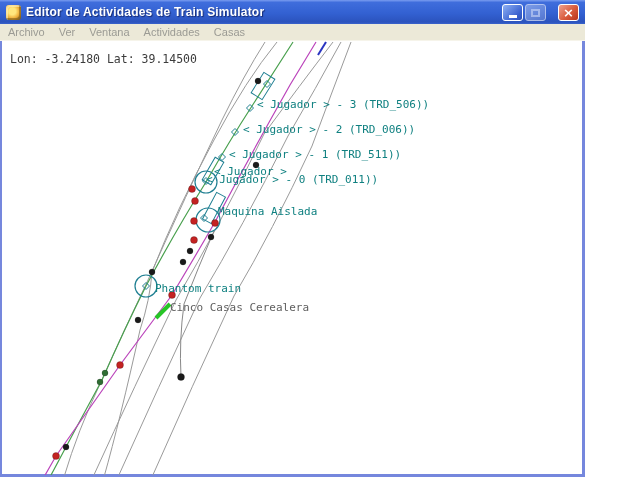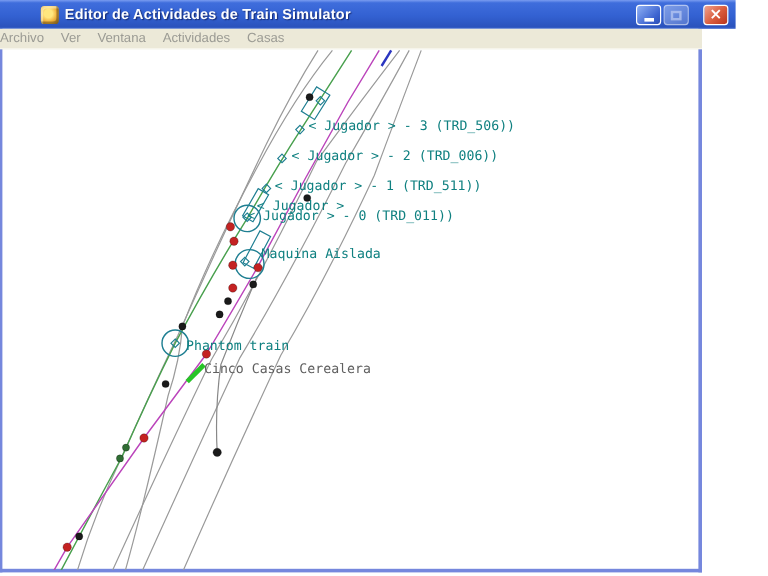--- a/index.html
+++ b/index.html
@@ -8,21 +8,21 @@
     background:#ffffff;font-family:"Liberation Sans",sans-serif;
   }
   .window{
     position:absolute;left:0;top:0;width:585px;height:477px;
     box-sizing:border-box;background:#ffffff;
     border-left:2px solid #7587dd;border-right:3px solid #7587dd;border-bottom:3px solid #7587dd;
   }
   .titlebar{
     position:absolute;left:-2px;top:0;width:585px;height:24px;
     background:linear-gradient(180deg,#7a9cf0 0%,#3f6ddc 10%,#3361d2 55%,#2b53bd 92%,#3a63cc 100%);
-    display:flex;align-items:center;padding-left:28px;
+    display:flex;align-items:center;
   }
   .app-icon{
     width:15px;height:15px;margin:0 5px 0 6px;border-radius:3px;
     background:radial-gradient(circle at 42% 42%, #ffe77e 0 28%, #f0b23e 55%, #8a6a28 100%);
     box-shadow:inset -2px -2px 0 rgba(60,40,0,.35), inset 2px 2px 0 rgba(255,255,220,.5);
   }
   .title-text{
     color:#ffffff;font-weight:bold;font-size:12px;letter-spacing:.2px;
     text-shadow:1px 1px 1px rgba(0,0,40,.55);white-space:nowrap;
   }
@@ -32,21 +32,21 @@
   }
   .btn-min{right:62px;background:linear-gradient(135deg,#8fb0f4,#3c63d0 70%,#2d4fb4);}
   .btn-min .bar{width:8px;height:3px;background:#fff;margin-top:7px;}
   .btn-max{right:39px;background:linear-gradient(135deg,#a9bef0,#6d8bd8);opacity:.6;}
   .btn-max .box{width:9px;height:8px;border:2px solid #eef2ff;box-sizing:border-box;}
   .btn-close{right:6px;background:linear-gradient(135deg,#efa28f,#d95b3c 55%,#b8341c);}
   .btn-close .x{color:#fff;font-weight:bold;font-size:13px;line-height:13px;font-family:"DejaVu Sans",sans-serif;}
   .menubar{
     position:absolute;left:-2px;top:24px;width:585px;height:17px;
     background:#ece9d8;border-bottom:1px solid #f6f4ea;
-    display:flex;align-items:center;box-sizing:border-box;
+    display:flex;align-items:center;box-sizing:border-box;padding-left:8px;
   }
   .menu-item{
     color:#9b9b94;font-size:11px;margin-right:14px;white-space:nowrap;
   }
   .coords{
     position:absolute;left:8px;top:52px;
     font-family:"DejaVu Sans Mono",monospace;font-size:11.5px;color:#3c3c3c;white-space:pre;
   }
   svg.map{position:absolute;left:0;top:41px;}
   svg.map text{font-family:"DejaVu Sans Mono",monospace;font-size:11px;white-space:pre;}
@@ -71,20 +71,21 @@
   </div>
 
   <div class="menubar">
       <span class="menu-item">Archivo</span>
       <span class="menu-item">Ver</span>
       <span class="menu-item">Ventana</span>
       <span class="menu-item">Actividades</span>
       <span class="menu-item">Casas</span>
     </div>
 
+  <div class="coords">Lon: -3.24180 Lat: 39.14500</div>
 
   <svg class="map" width="581" height="434" viewBox="2 41 581 434">
       <path d="M 64 477 Q 78 430 100 384 Q 124 330 148 280 Q 186 195 222 120 Q 244 75 265 42" stroke="#9a9a9a" fill="none" stroke-width="1"></path>
       <path d="M 104 477 Q 120 420 140 330 Q 150 300 152 272 Q 176 210 214 140 Q 246 80 277 42" stroke="#9a9a9a" fill="none" stroke-width="1"></path>
       <path d="M 50 477 Q 76 428 102 380 Q 124 330 146 286 Q 176 230 206 182 Q 230 140 252 106 L 293 42" stroke="#49a04e" fill="none" stroke-width="1.2"></path>
       <path d="M 44 477 L 56 456 Q 90 408 120 365 Q 146 330 172 295 Q 196 255 215 222 Q 252 152 290 85 L 316 42" stroke="#bb44bb" fill="none" stroke-width="1.2"></path>
       <path d="M 93 477 Q 135 385 176 300 Q 220 225 264 134 Q 300 85 333 42" stroke="#9a9a9a" fill="none" stroke-width="1"></path>
       <path d="M 118 477 Q 158 388 200 298 Q 242 228 288 136 Q 316 88 341 42" stroke="#9a9a9a" fill="none" stroke-width="1"></path>
       <path d="M 152 477 Q 192 386 234 296 Q 272 232 312 146 Q 332 92 351 42" stroke="#9a9a9a" fill="none" stroke-width="1"></path>
       <path d="M 214 231 Q 198 268 184 304 Q 179 340 181 377" stroke="#888888" fill="none" stroke-width="1"></path>

